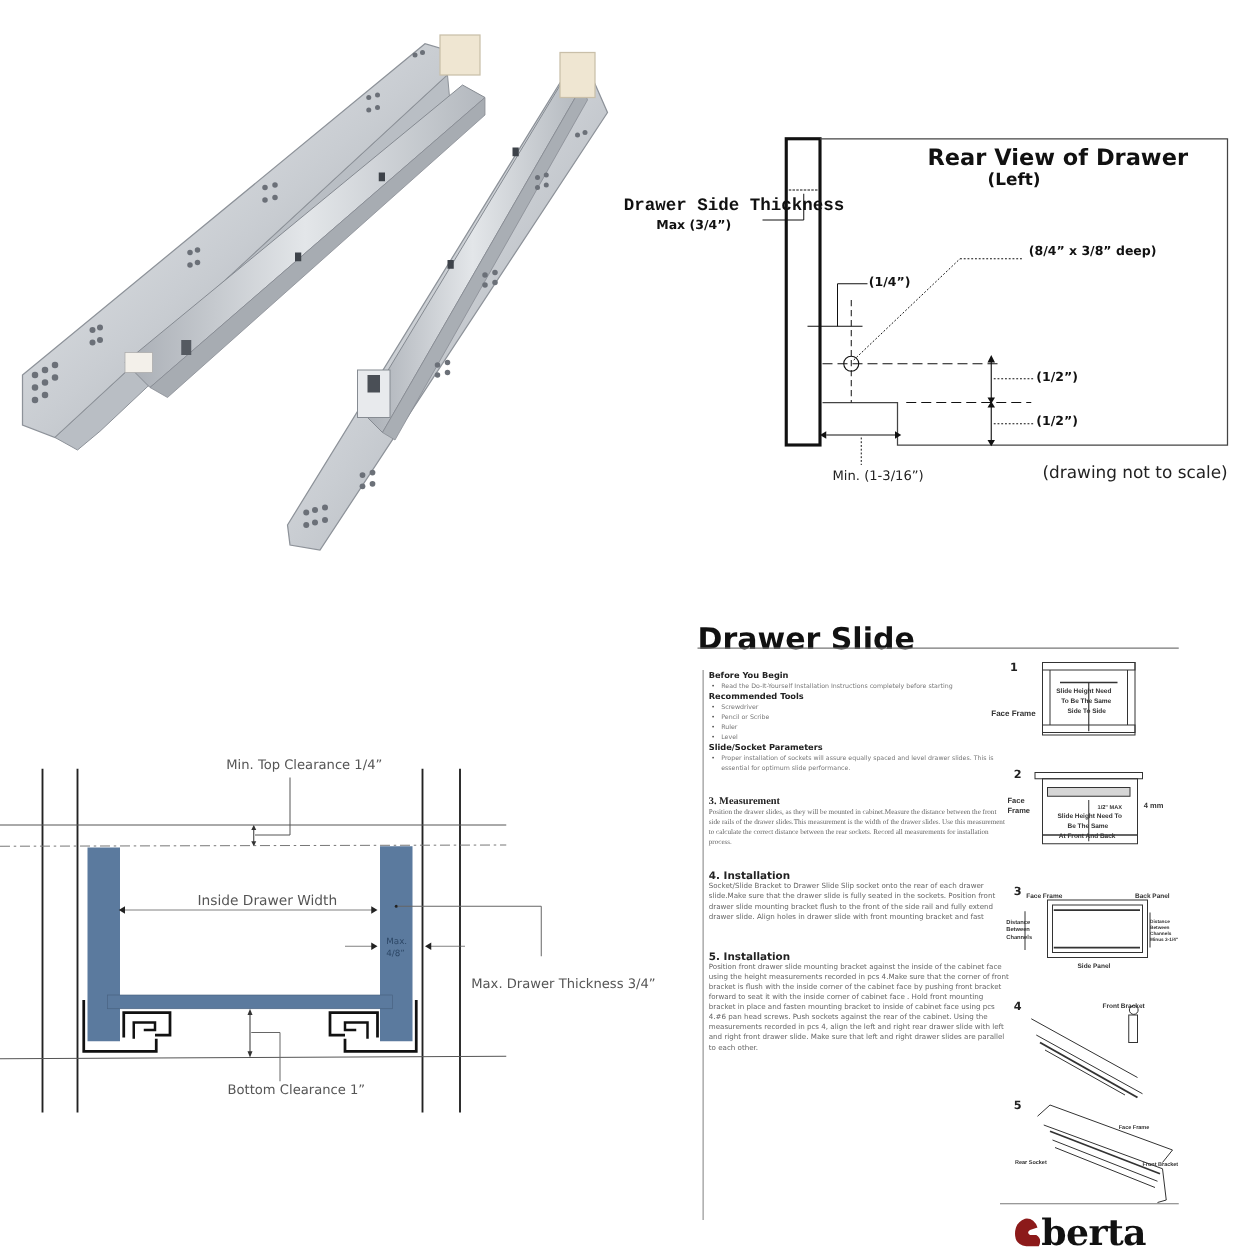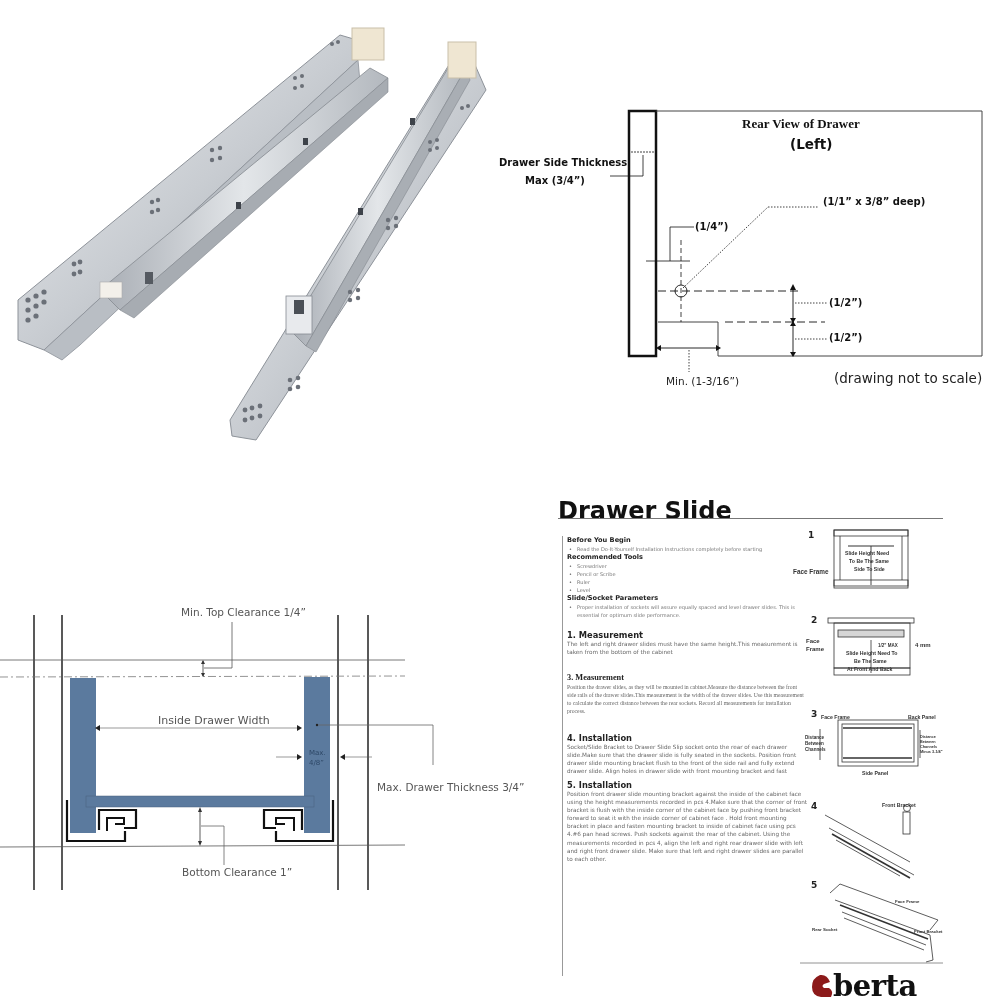--- a/index.html
+++ b/index.html
@@ -149,25 +149,25 @@
     <polygon points="300,226 306,226 303,221" fill="#111"></polygon>
     <polygon points="300,252 306,252 303,257" fill="#111"></polygon>
     <line x1="305" y1="203" x2="338" y2="203" stroke="#111" stroke-width="0.8" stroke-dasharray="1.5,1.5"></line>
     <line x1="305" y1="239" x2="338" y2="239" stroke="#111" stroke-width="0.8" stroke-dasharray="1.5,1.5"></line>
 
     <line x1="171" y1="248" x2="226" y2="248" stroke="#111" stroke-width="0.9"></line>
     <polygon points="171,245 171,251 166,248" fill="#111"></polygon>
     <polygon points="226,245 226,251 231,248" fill="#111"></polygon>
     <line x1="199" y1="250" x2="199" y2="272" stroke="#111" stroke-width="0.8" stroke-dasharray="1.5,1.5"></line>
   </svg>
-  <div class="abs rv-text" style="left:252px;top:16px;font-size:13px;font-family:Liberation Serif, serif;">Rear View of Drawer</div>
+  <div class="abs rv-text" style="left:252px;top:16px;font-size:18px;">Rear View of Drawer</div>
   <div class="abs rv-text" style="left:300px;top:36px;font-size:13.5px;">(Left)</div>
-  <div class="abs rv-text" style="left:9px;top:57px;font-size:10px;">Drawer Side Thickness</div>
+  <div class="abs rv-text" style="left:9px;top:57px;font-size:14px;font-family:Liberation Mono, monospace;">Drawer Side Thickness</div>
   <div class="abs rv-text" style="left:35px;top:75px;font-size:10px;">Max (3/4”)</div>
-  <div class="abs rv-text" style="left:333px;top:96px;font-size:10px;">(1/1” x 3/8” deep)</div>
+  <div class="abs rv-text" style="left:333px;top:96px;font-size:10px;">(8/4” x 3/8” deep)</div>
   <div class="abs rv-text" style="left:205px;top:121px;font-size:10px;">(1/4”)</div>
   <div class="abs rv-text" style="left:339px;top:197px;font-size:10px;">(1/2”)</div>
   <div class="abs rv-text" style="left:339px;top:232px;font-size:10px;">(1/2”)</div>
   <div class="abs" style="left:160px;top:275px;font-size:10.5px;font-family:'DejaVu Sans',sans-serif;color:#222;margin-left:16px;">Min. (1-3/16”)</div>
   <div class="abs" style="left:344px;top:270px;font-size:13.5px;font-family:'DejaVu Sans',sans-serif;color:#222;">(drawing not to scale)</div>
 </div>
 
 <div class="panel" id="clear">
   <svg width="520" height="320" style="position:absolute;left:0;top:0">
 
@@ -230,33 +230,29 @@
     <p class="h-small">Before You Begin</p>
     <p class="bul">Read the Do-It-Yourself Installation Instructions completely before starting</p>
     <p class="h-small">Recommended Tools</p>
     <p class="bul">Screwdriver</p>
     <p class="bul">Pencil or Scribe</p>
     <p class="bul">Ruler</p>
     <p class="bul">Level</p>
     <p class="h-small">Slide/Socket Parameters</p>
     <p class="bul" style="white-space:normal;">Proper installation of sockets will assure equally spaced and level drawer slides. This is essential for optimum slide performance.</p>
 
-    <div style="margin-top:11px;">
-      <p class="h-step">1. Measurement</p>
-      <p class="step-body">The left and right drawer slides must have the same height.This measurement is taken from the bottom of the cabinet</p>
-    </div>
     <div style="margin-top:17px;font-family:Liberation Serif, serif;">
       <p class="h-step">3. Measurement</p>
       <p class="step-body">Position the drawer slides, as they will be mounted in cabinet.Measure the distance between the front side rails of the drawer slides.This measurement is the width of the drawer slides. Use this measurement to calculate the correct distance between the rear sockets. Record all measurements for installation process.</p>
     </div>
     <div style="margin-top:17px;">
       <p class="h-step">4. Installation</p>
       <p class="step-body">Socket/Slide Bracket to Drawer Slide Slip socket onto the rear of each drawer slide.Make sure that the drawer slide is fully seated in the sockets. Position front drawer slide mounting bracket flush to the front of the side rail and fully extend drawer slide. Align holes in drawer slide  with front mounting bracket and fast</p>
     </div>
-    <div style="margin-top:5px;">
+    <div style="margin-top:22px;">
       <p class="h-step">5. Installation</p>
       <p class="step-body">Position front drawer slide mounting bracket against the inside of the cabinet face using the height measurements recorded in pcs 4.Make sure that the corner of front bracket is flush with the inside corner of the cabinet face by pushing front bracket forward to seat it with the inside corner of cabinet face . Hold front mounting bracket in place and fasten mounting bracket to inside of cabinet face using  pcs 4.#6 pan head screws. Push sockets against the rear of the cabinet. Using the measurements recorded in pcs 4, align the left and right rear drawer slide with left and right front drawer slide. Make sure that left and right drawer slides are parallel to each other.</p>
     </div>
   </div>
 
   <svg width="460" height="510" style="position:absolute;left:0;top:0;pointer-events:none;">
     <g stroke="#333" fill="none" stroke-width="0.8">
 
       <rect x="294" y="40" width="74" height="56"></rect>
       <rect x="294" y="40" width="74" height="6"></rect>

